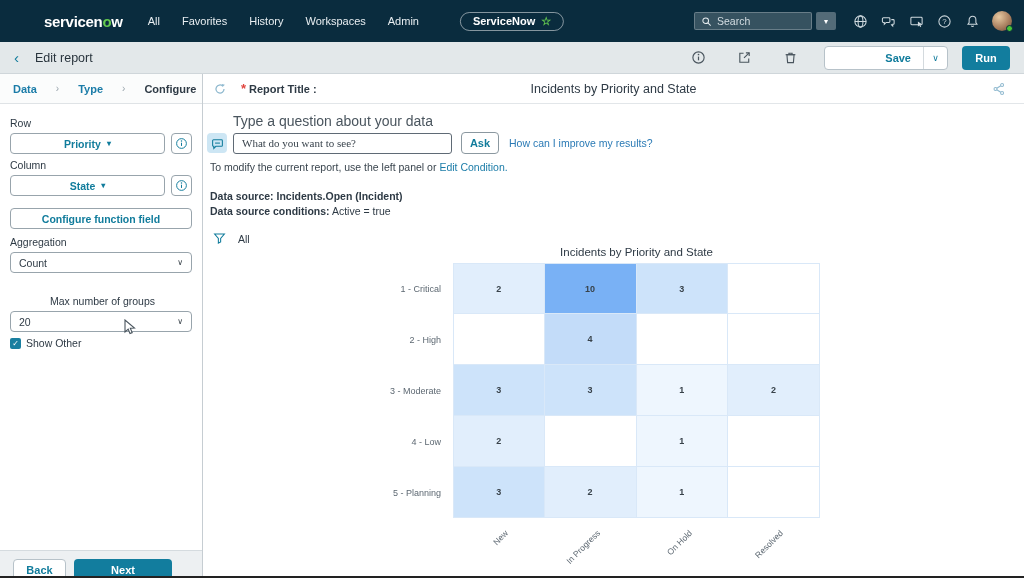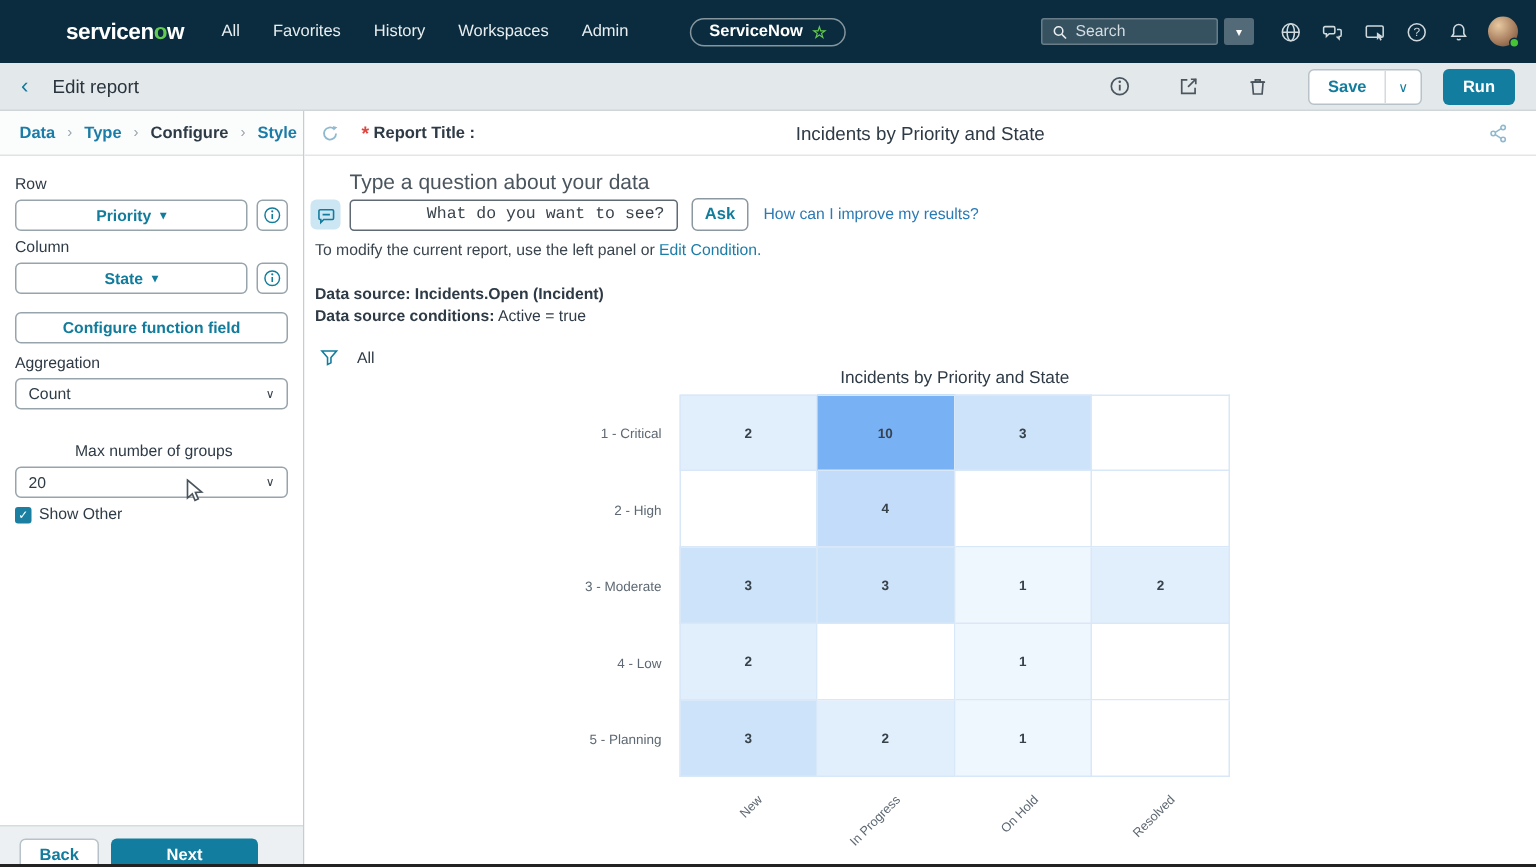--- a/index.html
+++ b/index.html
@@ -21,32 +21,32 @@
   .nav-icon { width:24px; height:24px; display:flex; align-items:center; justify-content:center; color:#cfd9de; }
   .avatar { width:20px; height:20px; border-radius:50%; background:radial-gradient(circle at 35% 30%, #e7c9a1, #a3795a 60%, #5d4736); position:relative; margin-left:4px; }
   .avatar .status { position:absolute; right:-1px; bottom:-1px; width:7px; height:7px; border-radius:50%; background:#47c436; border:1.5px solid #0a2c3e; }
 
   
   .toolbar { height:32px; background:#e3e8ea; border-bottom:1px solid #cfd6da; display:flex; align-items:center; padding:0 14px; }
   .back-chев { color:#117c9c; font-size:15px; }
   .toolbar-title { margin-left:16px; font-size:12.5px; color:#29343d; }
   .toolbar-right { margin-left:auto; display:flex; align-items:center; gap:10px; }
   .tb-icon { width:24px; height:24px; display:flex; align-items:center; justify-content:center; color:#4a555e; margin-right:12px; cursor:pointer; }
-  .save-split { display:flex; height:24px; background:#fff; border:1px solid #b7c2c9; border-radius:4px; overflow:hidden; }
+  .save-split { display:flex; height:24px; background:#fff; border:1px solid #b7c2c9; border-radius:4px; overflow:hidden;padding-left:48px; }
   .save-main { padding:0 12px; display:flex; align-items:center; color:#117c9c; font-size:11px; font-weight:bold; cursor:pointer; }
   .save-caret { width:24px; border-left:1px solid #d4dade; display:flex; align-items:center; justify-content:center; color:#117c9c; font-size:9px; cursor:pointer; }
   .run-btn { width:48px; height:24px; background:#127d9e; border:none; border-radius:4px; color:#fff; font-size:11px; font-weight:bold; margin-left:4px; cursor:pointer; font-family:inherit; }
 
   
   .app { display:flex; height:514px; }
   .sidebar { width:203px; border-right:1px solid #c6cdd2; position:relative; background:#fff; }
   .main { flex:1; position:relative; background:#fff; }
 
   
-  .crumbbar { height:30px; border-bottom:1px solid #dfe3e6; display:flex; align-items:center; padding:0 13px; gap:8px; font-size:11px; font-weight:bold; background:#fbfcfc; }
+  .crumbbar { height:30px; border-bottom:1px solid #dfe3e6; display:flex; align-items:center; padding:0 13px; gap:19px; font-size:11px; font-weight:bold; background:#fbfcfc; }
   .crumb { color:#1b7ca8; cursor:pointer; }
   .crumb.active { color:#2e3a45; cursor:default; }
   .crumb-sep { color:#9aa5ad; font-size:10px; font-weight:normal; }
   .side-body { padding:8px 10px; }
   .fld-label { font-size:10.5px; color:#2e3a45; margin:5px 0 4px; }
   .dd-row { display:flex; align-items:flex-start; gap:6px; margin-bottom:4px; }
   .dd { flex:1; height:21px; border:1px solid #98a4ac; border-radius:4px; display:flex; align-items:center; justify-content:center; gap:6px; color:#117c9c; font-size:10.5px; font-weight:bold; background:#fff; cursor:pointer; }
   .dd .caret { font-size:8px; }
   .info-btn { width:21px; height:21px; border:1px solid #98a4ac; border-radius:4px; display:flex; align-items:center; justify-content:center; color:#117c9c; background:#fff; cursor:pointer; }
   .func-btn { width:100%; height:21px; border:1px solid #98a4ac; border-radius:4px; background:#fff; color:#117c9c; font-size:10.5px; font-weight:bold; margin:8px 0 2px; cursor:pointer; font-family:inherit; }
@@ -63,21 +63,21 @@
   .report-bar { height:30px; border-bottom:1px solid #e2e6e9; display:flex; align-items:center; padding:0 10px; position:relative; }
   .refresh { color:#8fb9cf; margin-right:14px; display:flex; }
   .req { color:#e0443e; font-size:13px; margin-right:3px; font-weight:bold; }
   .rt-label { font-size:11px; color:#2e3a45; font-weight:bold; }
   .rt-value { position:absolute; left:50%; transform:translateX(-50%); font-size:12.5px; color:#2e3a45; }
   .share { position:absolute; right:18px; top:8px; color:#8fb9cf; cursor:pointer; }
 
   .qa-hint { margin:9px 0 3px 30px; font-size:14px; color:#4a555e; }
   .qa-row { display:flex; align-items:center; margin-left:4px; }
   .bubble-ic { width:20px; height:20px; background:#cde6f4; border-radius:4px; display:flex; align-items:center; justify-content:center; color:#117c9c; }
-  .q-input { width:219px; height:21px; margin-left:6px; border:1px solid #5f6a75; border-radius:3px; padding:0 8px; font-size:11px; color:#2e3a45; font-family:Liberation Mono, monospace; outline:none;text-align:right; }
+  .q-input { width:219px; height:21px; margin-left:6px; border:1px solid #5f6a75; border-radius:3px; padding:0 8px; font-size:11px; color:#2e3a45; font-family:Liberation Serif, serif; outline:none; }
   .q-input::placeholder { color:#39434c; }
   .ask-btn { margin-left:9px; width:38px; height:22px; background:#fff; border:1px solid #8b98a0; border-radius:4px; color:#117c9c; font-size:11px; font-weight:bold; cursor:pointer; font-family:inherit; }
   .improve { margin-left:10px; font-size:10.5px; color:#2a7ab5; cursor:pointer; }
   .modify { margin:7px 0 0 7px; font-size:10.5px; color:#3a454e; }
   .modify a { color:#1b7ca8; text-decoration:none; cursor:pointer; }
   .ds-block { margin:16px 0 0 7px; font-size:10.5px; color:#2e3a45; line-height:15px; }
   .ds-bold { font-weight:bold; }
   .filter-row { margin:13px 0 0 10px; display:flex; align-items:center; gap:12px; }
   .funnel { color:#117c9c; display:flex; cursor:pointer; }
   .filter-all { font-size:10.5px; color:#2e3a45; }

